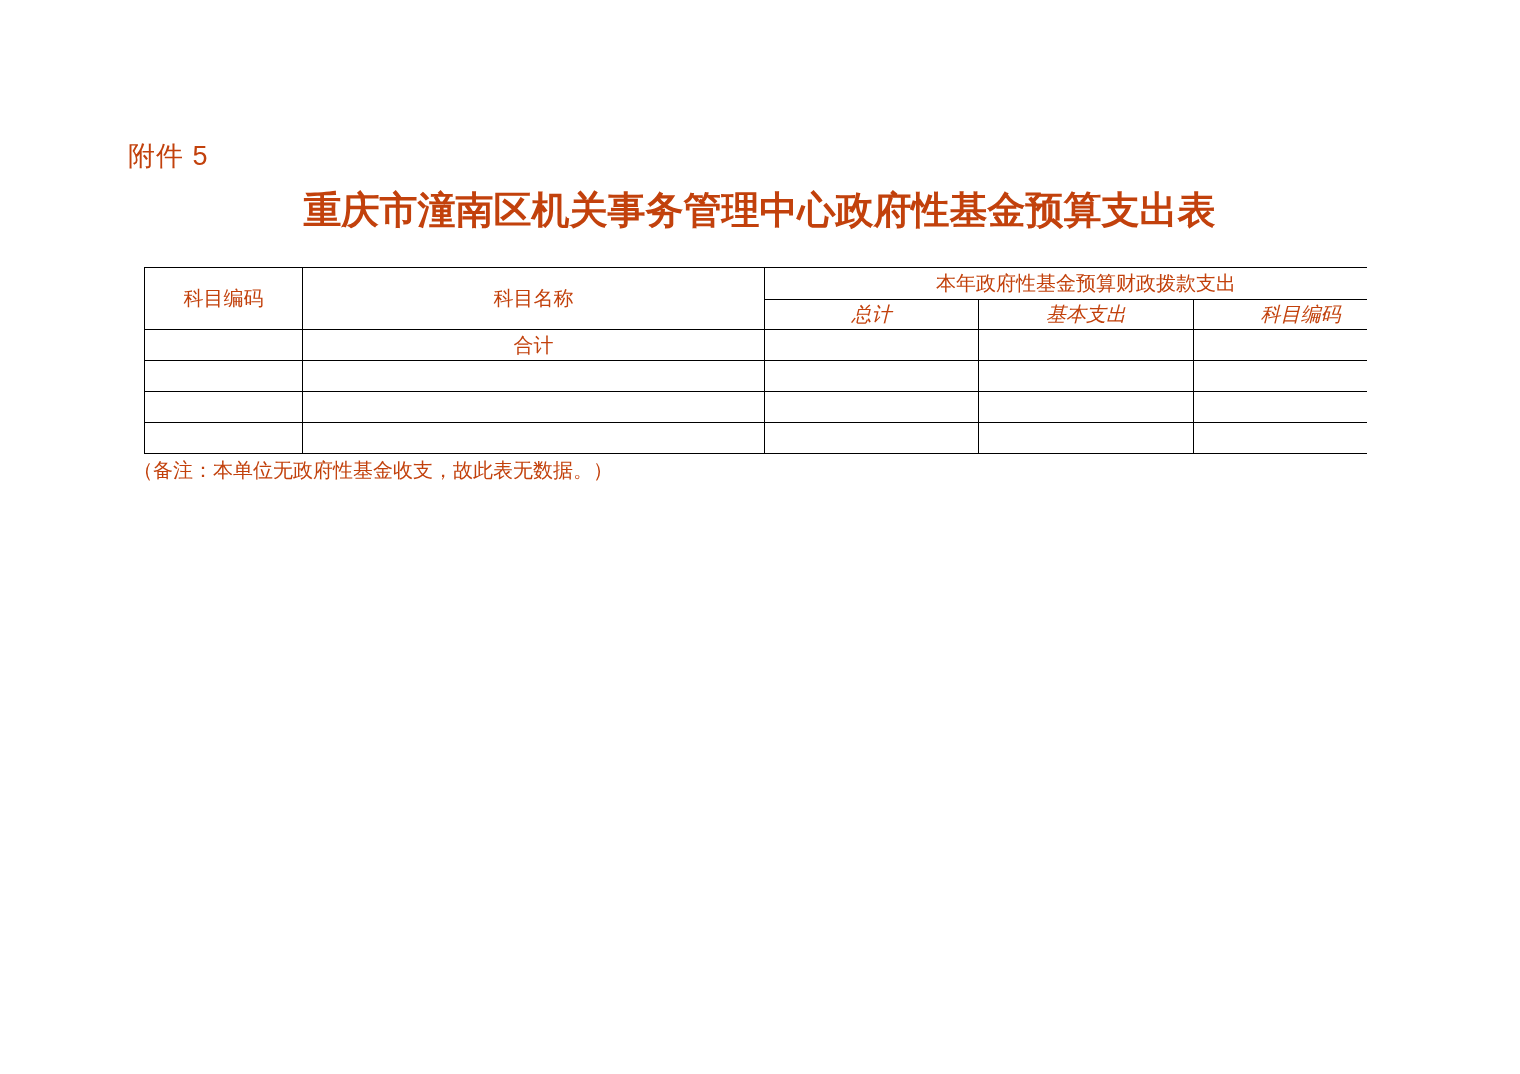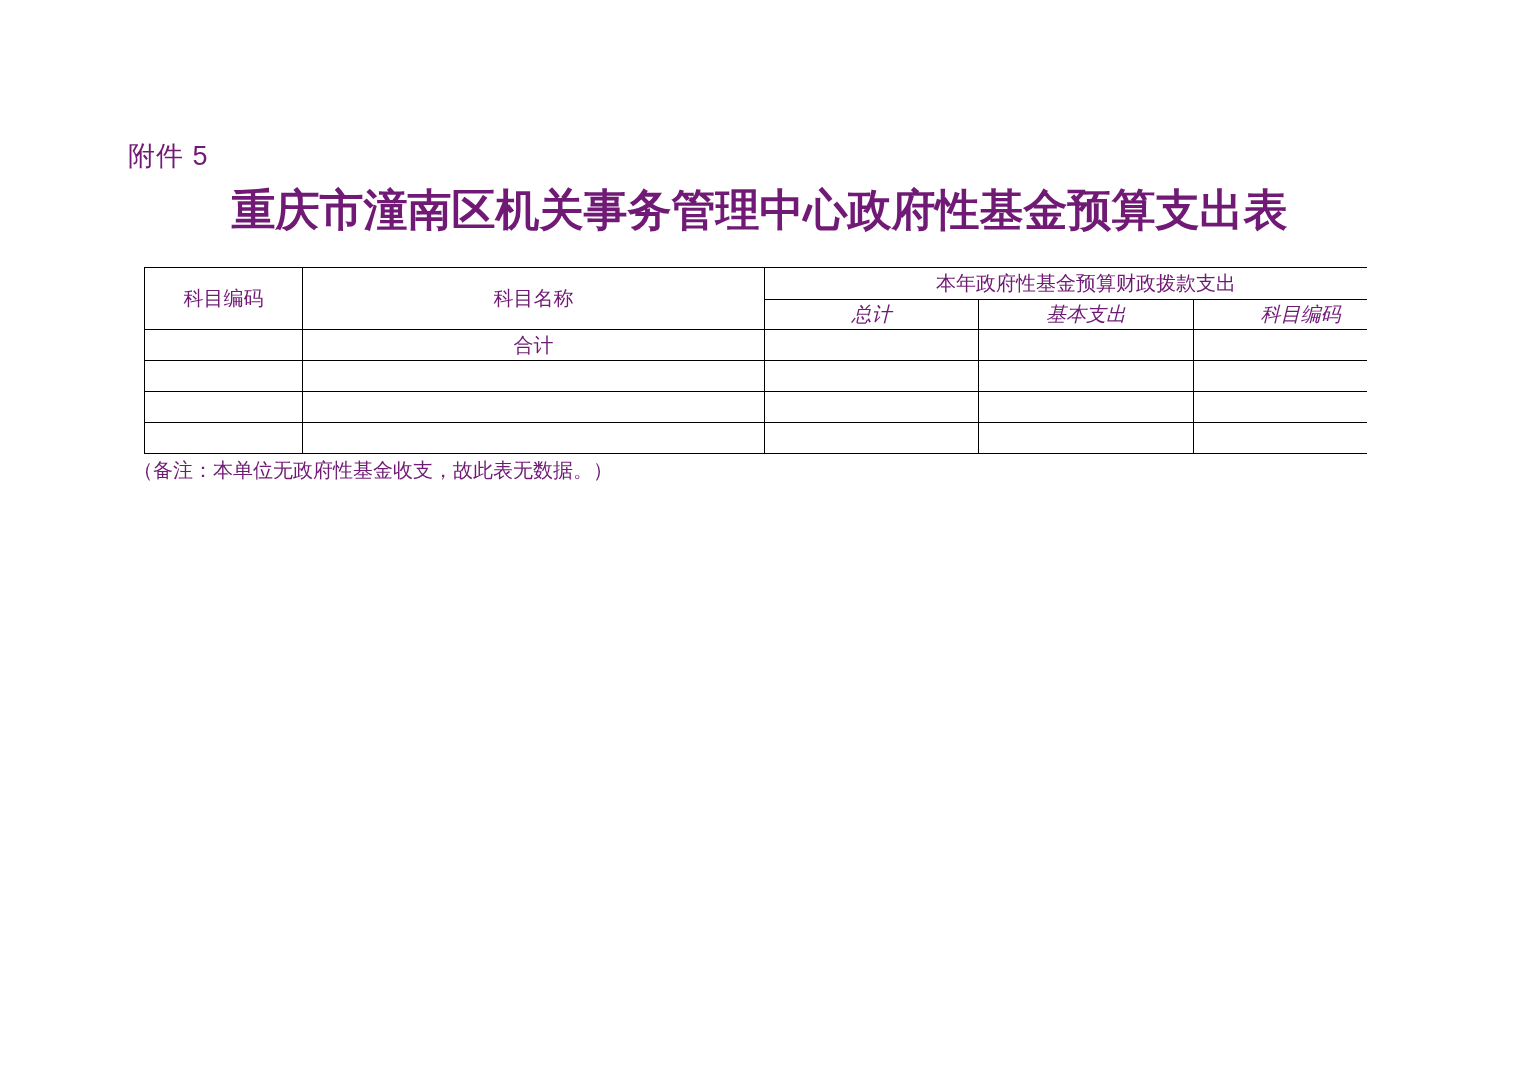--- a/index.html
+++ b/index.html
@@ -5,42 +5,42 @@
   html, body {
     margin: 0;
     padding: 0;
     background: #ffffff;
   }
   .page {
     position: relative;
     width: 1367px;
     height: 1074px;
     background: #ffffff;
-    color: #701a75;
+    color: #c2410c;
     font-family: "Liberation Serif", serif;
     overflow: hidden;
   }
   .attachment-label {
     position: absolute;
     left: 128px;
     top: 140px;
     font-size: 27px;
     line-height: 32px;
     font-family: "Liberation Sans", sans-serif;
     font-weight: 500;
     letter-spacing: 1px;
   }
   .doc-title {
     position: absolute;
     left: 128px;
     top: 188px;
     width: 1263px;
     margin: 0;
     text-align: center;
-    font-size: 44px;
+    font-size: 38px;
     line-height: 44px;
     font-weight: bold;
     font-family: "Liberation Sans", sans-serif;
   }
   .unit-label {
     position: absolute;
     left: 128px;
     top: 237px;
     width: 1263px;
     text-align: right;

